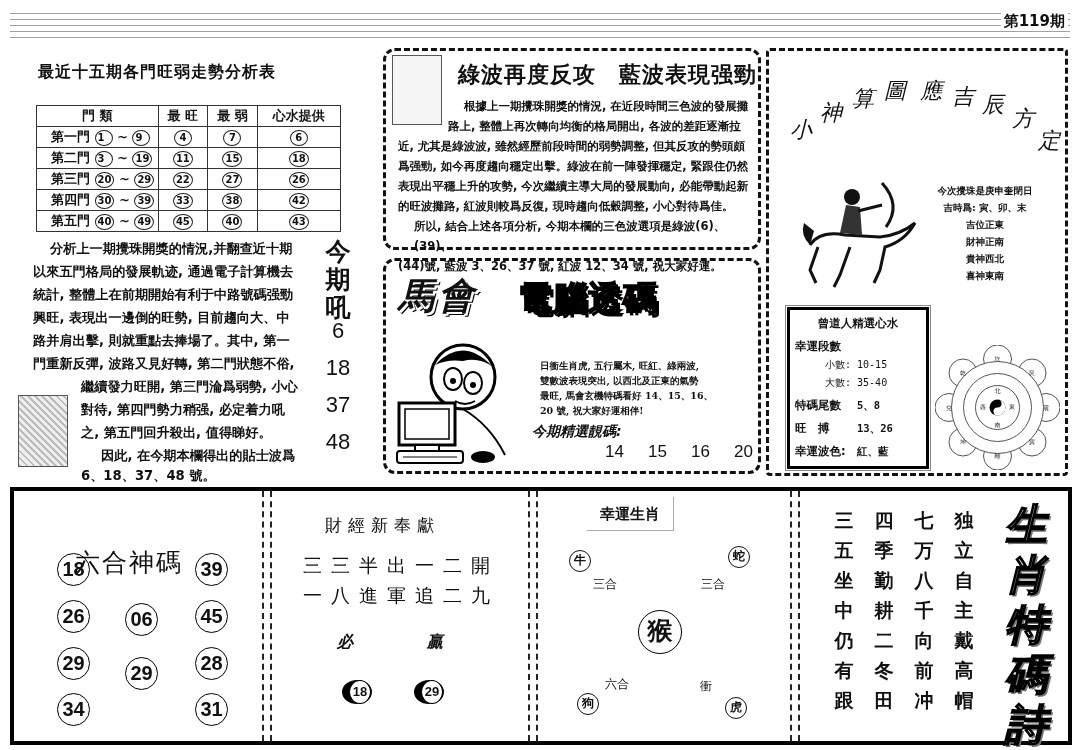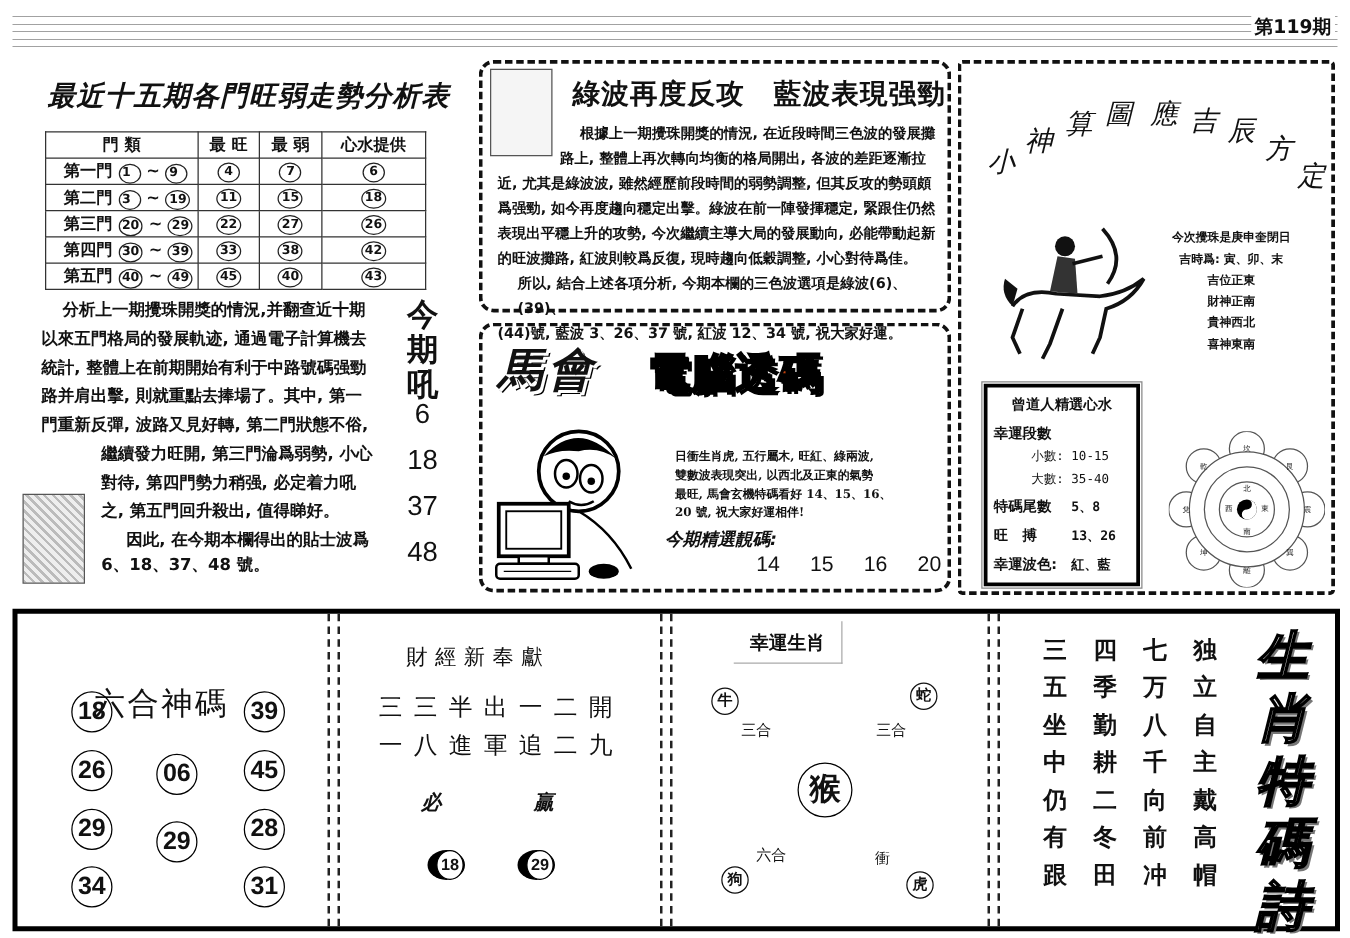--- a/index.html
+++ b/index.html
@@ -7,21 +7,21 @@
   body { position: relative; font-family: "DejaVu Sans", sans-serif; color: #111; }
 
   .abs { position: absolute; }
 
   
   .header-lines { left: 10px; top: 10px; width: 1060px; height: 32px;
     background: repeating-linear-gradient(to bottom, #fff 0, #fff 3px, #8a8a8a 3px, #8a8a8a 4px, #fff 4px, #fff 6px); opacity: .8; }
   .issue { right: 12px; top: 12px; font-weight: bold; font-size: 15px; background: #fff; padding: 0 3px; text-align: center; }
 
   
-  .left-title { left: 38px; top: 62px; font-family: "DejaVu Serif", serif; font-size: 22px; font-weight: bold; letter-spacing: 1px; font-style: italic; }
+  .left-title { left: 38px; top: 62px; font-family: "DejaVu Serif", serif; font-size: 16px; font-weight: bold; letter-spacing: 1px; }
   table.gates { position: absolute; left: 36px; top: 105px; width: 305px; border-collapse: collapse; font-size: 13px; }
   table.gates th, table.gates td { border: 1.5px solid #333; height: 21px; text-align: center; font-weight: bold; }
   table.gates th { font-weight: bold; }
   table.gates td.first { text-align: left; padding-left: 14px; }
   .circ { display: inline-block; min-width: 18px; height: 16px; line-height: 14px; border: 1.2px solid #222; border-radius: 50%; font-size: 10px; padding: 0 2px; }
 
   .analysis { left: 33px; top: 237px; width: 270px; font-size: 13.2px; line-height: 23px; font-weight: bold; }
 
   .roar-title { left: 318px; top: 238px; width: 40px; font-size: 25px; font-weight: 900; line-height: 28px; text-align: center; }
   .roar-nums { left: 312px; top: 318px; width: 52px; text-align: center; font-family: "Liberation Sans", sans-serif; font-size: 22px; }
@@ -46,21 +46,21 @@
   .horse-body { left: 540px; top: 358px; width: 200px; font-family: "DejaVu Serif", serif; font-size: 9.5px; line-height: 15px; font-weight: bold; }
   .today-label { left: 515px; top: 423px; font-size: 14px; font-weight: 900; font-style: italic; margin-left: 17px; }
   .today-nums { left: 605px; top: 442px; width: 148px; display: flex; justify-content: space-between; font-family: "Liberation Sans", sans-serif; font-size: 17px; align-items: flex-end; }
 
   .right-box { left: 766px; top: 48px; width: 302px; height: 428px; border-radius: 4px; }
   .calligraphy { left: 786px; top: 70px; width: 270px; height: 80px; }
   .calli-ch { position: absolute; font-family: "DejaVu Serif", serif; font-size: 22px; font-style: italic; }
   .archer { left: 790px; top: 175px; width: 130px; height: 120px; }
   .almanac { left: 920px; top: 182px; width: 130px; text-align: center; font-size: 9.5px; line-height: 17px; font-weight: bold; }
 
-  .lucky-box { left: 787px; top: 307px; width: 125px; height: 162px; border: 3px solid #000; outline: 1px solid #888; outline-offset: 1px; padding: 6px 5px; }
+  .lucky-box { left: 787px; top: 307px; width: 142px; height: 162px; border: 3px solid #000; outline: 1px solid #888; outline-offset: 1px; padding: 6px 5px; }
   .lucky-title { font-size: 11.5px; font-weight: 900; text-align: center; margin-bottom: 4px; }
   .lucky-row { font-size: 11.5px; font-weight: bold; display: flex; height: 23px; align-items: center; }
   .lucky-row .lbl { width: 62px; }
   .lucky-sub { font-size: 10px; font-family: "DejaVu Sans Mono", monospace; padding-left: 30px; height: 18px; }
   .lucky-val { font-family: "DejaVu Sans Mono", monospace; font-size: 10.5px; }
 
   .compass { left: 935px; top: 345px; width: 125px; height: 125px; }
 
   
   .bottom-frame { left: 10px; top: 487px; width: 1062px; height: 258px; border: 4px solid #000; }
@@ -136,20 +136,21 @@
       <td><span class="circ">40</span></td>
       <td><span class="circ">43</span></td>
     </tr>
   </tbody>
 </table>
 
 <div class="abs analysis">
   <div style="padding-left:17px">分析上一期攪珠開獎的情況,并翻查近十期</div>
   <div>以來五門格局的發展軌迹, 通過電子計算機去</div>
   <div>統計, 整體上在前期開始有利于中路號碼强勁</div>
+  <div>興旺, 表現出一邊倒的旺勢, 目前趨向大、中</div>
   <div>路并肩出擊, 則就重點去捧場了。其中, 第一</div>
   <div>門重新反彈, 波路又見好轉, 第二門狀態不俗,</div>
   <div style="padding-left:48px">繼續發力旺開, 第三門淪爲弱勢, 小心</div>
   <div style="padding-left:48px">對待, 第四門勢力稍强, 必定着力吼</div>
   <div style="padding-left:48px">之, 第五門回升殺出, 值得睇好。</div>
   <div style="padding-left:68px">因此, 在今期本欄得出的貼士波爲</div>
   <div style="padding-left:48px; line-height:18px">6、18、37、48 號。</div>
 </div>
 
 <div class="abs deity"></div>

